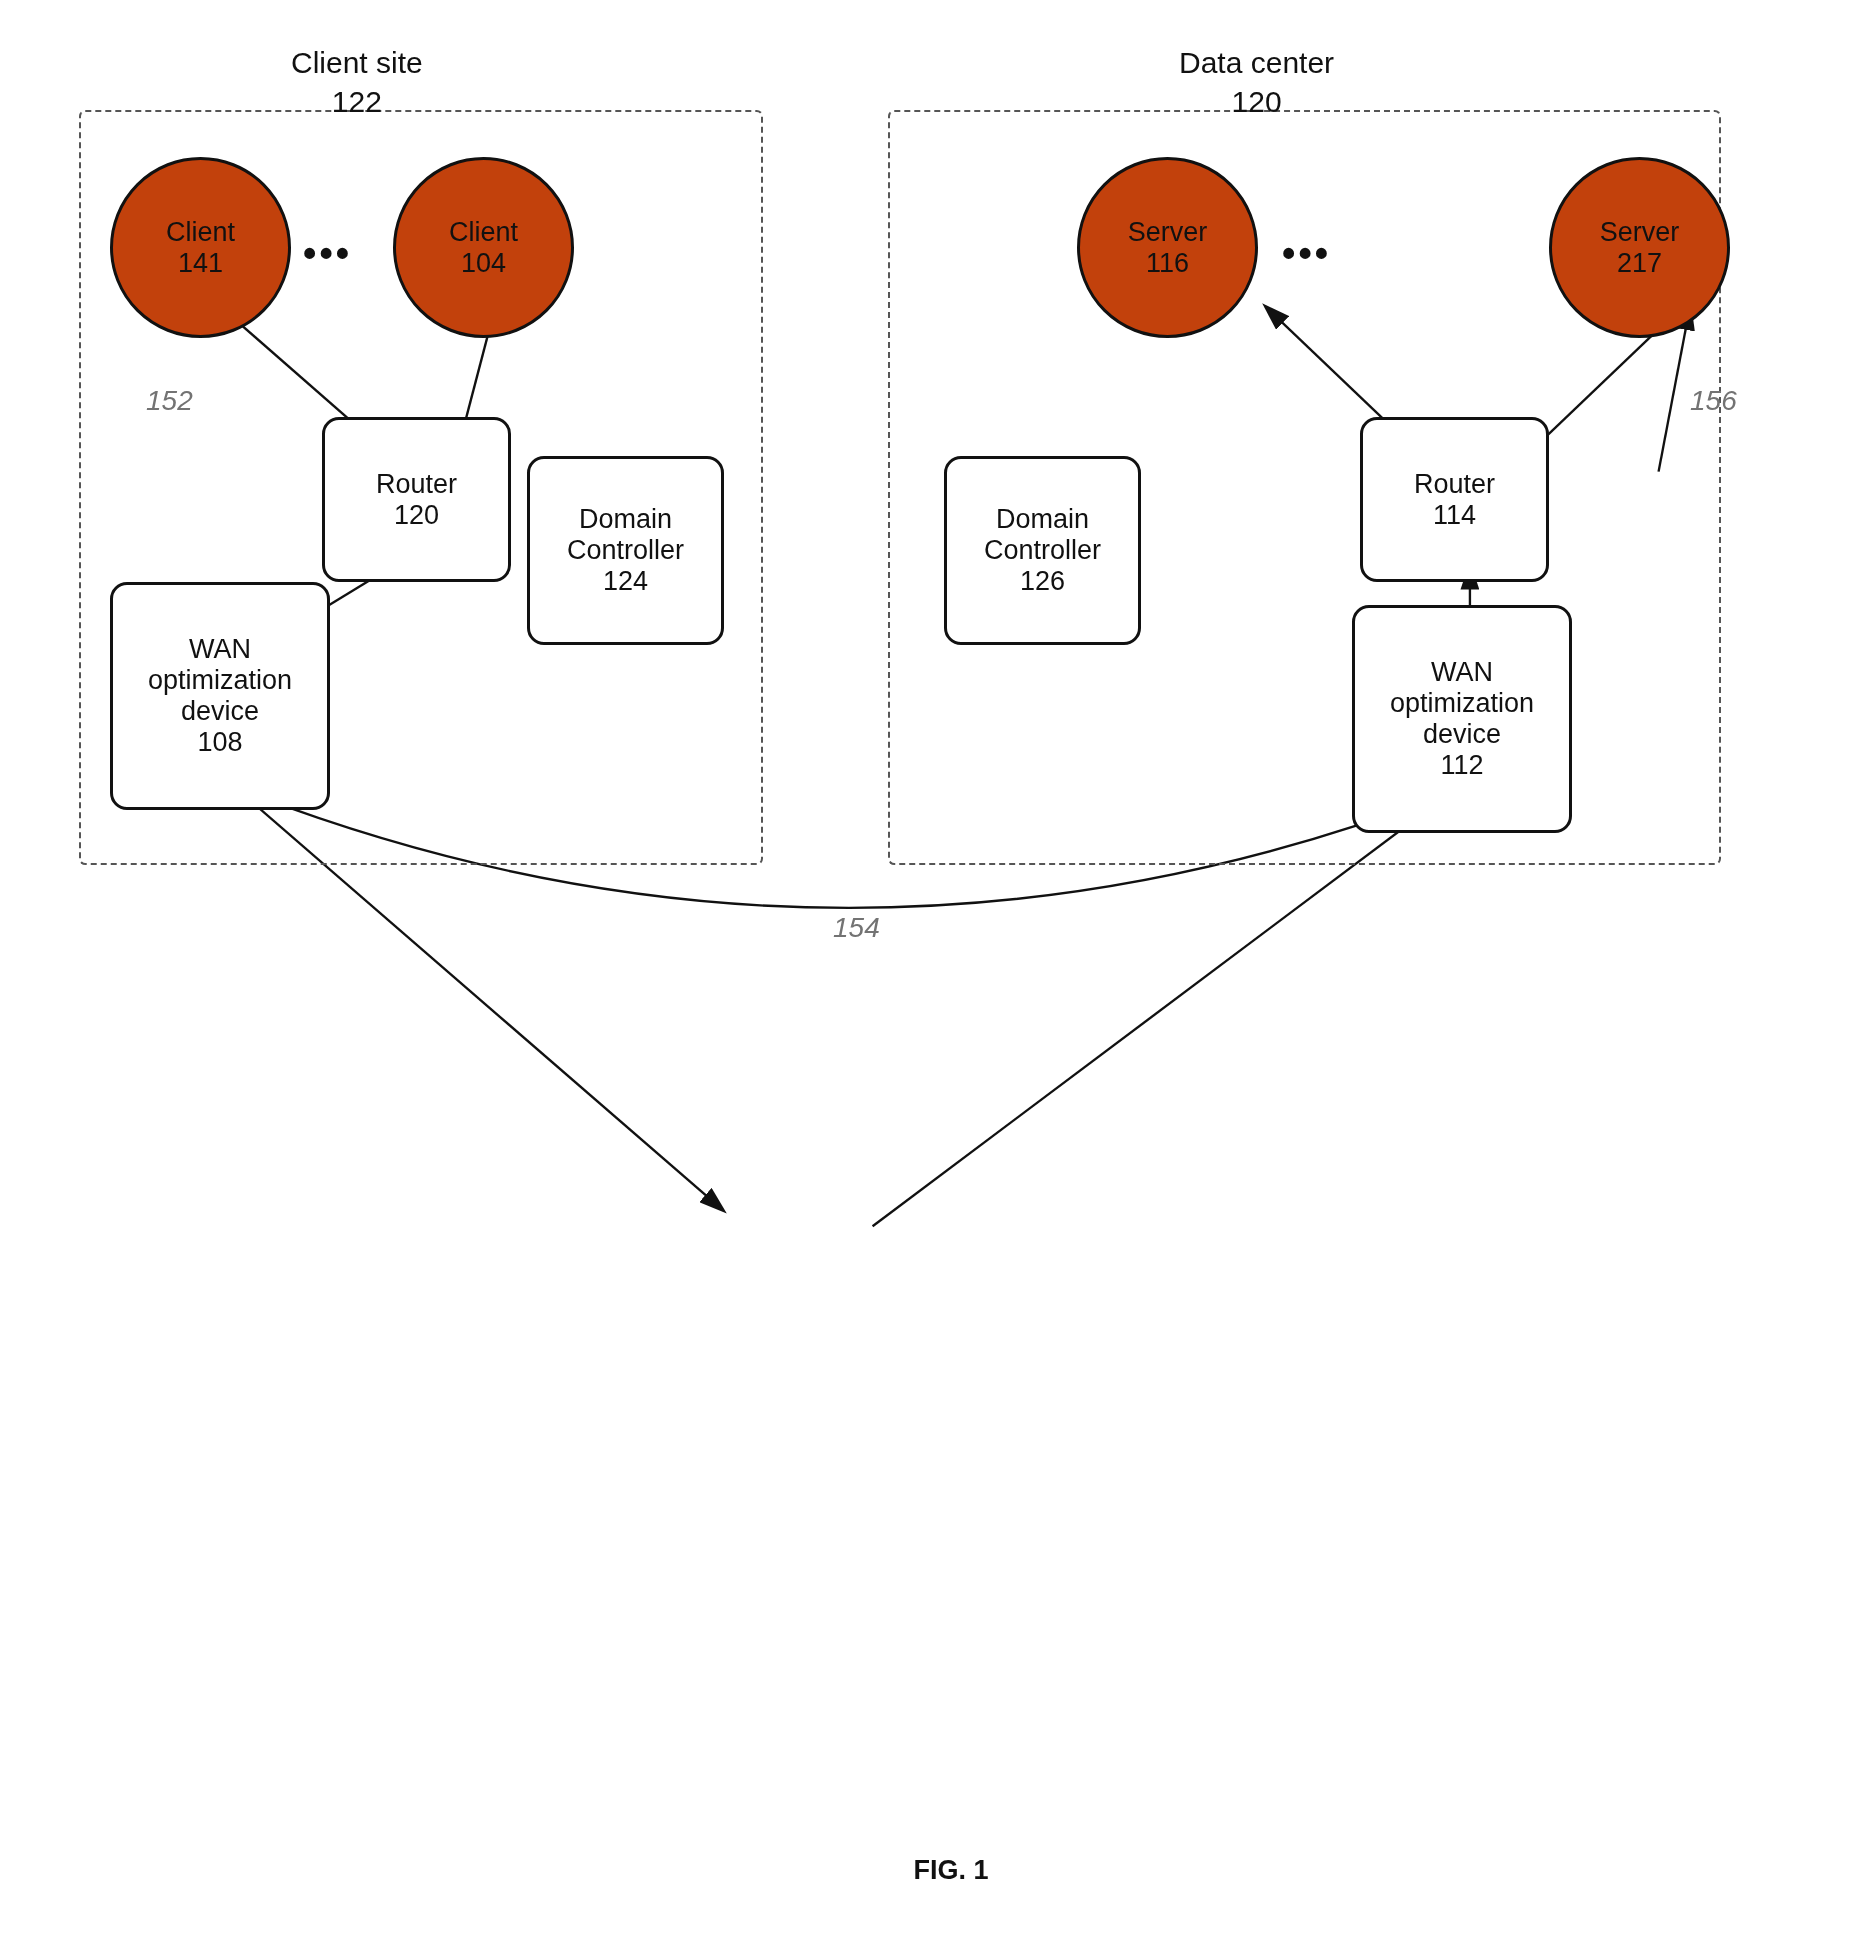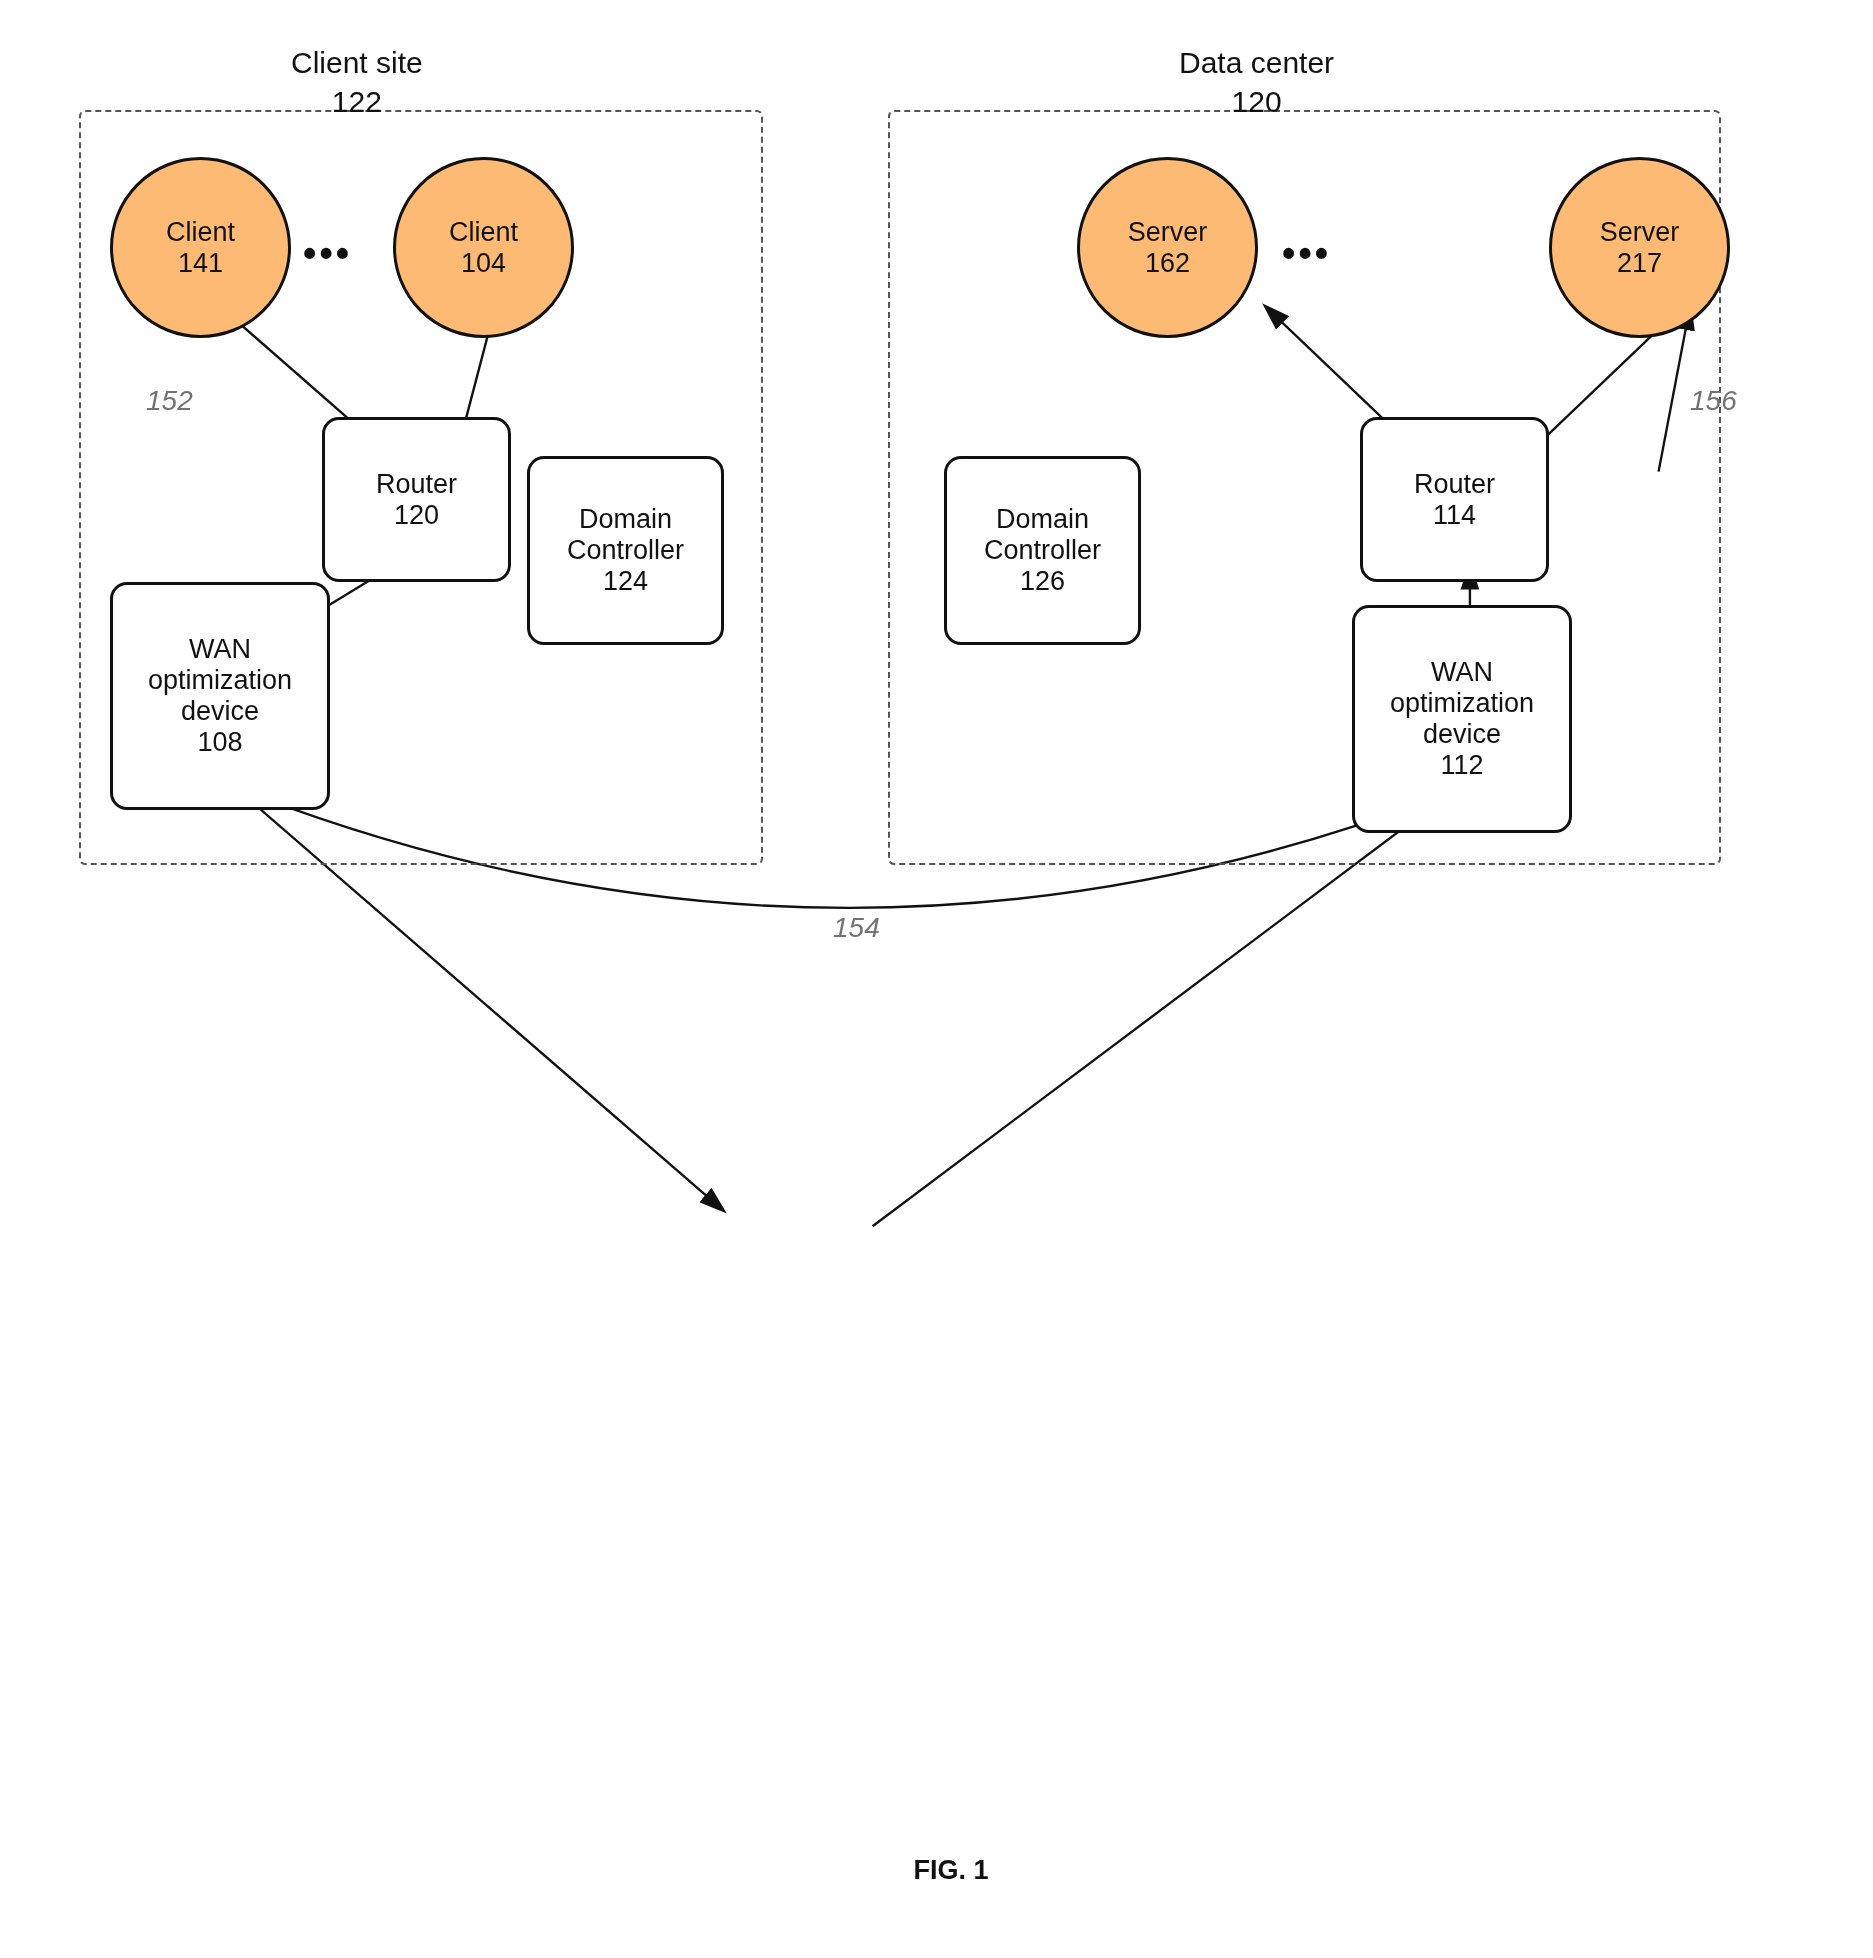--- a/index.html
+++ b/index.html
@@ -29,21 +29,21 @@
       text-align: center;
       font-size: 30px;
       color: #111;
       line-height: 1.3;
     }
     
     .node-circle {
       position: absolute;
       border-radius: 50%;
       border: 3.1px solid #111;
-      background: #fdba74;
+      background: #c2410c;
       display: flex;
       align-items: center;
       justify-content: center;
       flex-direction: column;
       text-align: center;
       font-size: 27px;
       font-weight: normal;
       color: #111;
     }
     
@@ -170,21 +170,21 @@
 
   <div class="node-rect" style="left:102px; top:582px; width:220px; height:228px;">
     <span>WAN</span>
     <span>optimization</span>
     <span>device</span>
     <span>108</span>
   </div>
 
   <div class="node-circle" style="left:1069px; top:157px; width:181px; height:181px;">
     <span>Server</span>
-    <span>162</span>
+    <span>116</span>
   </div>
 
   <div class="node-circle" style="left:1541px; top:157px; width:181px; height:181px;">
     <span>Server</span>
     <span>217</span>
   </div>
 
   <div class="dots-label" style="left:1274px; top:232px;">•••</div>
 
   <div class="node-rect" style="left:936px; top:456px; width:197px; height:189px;">

